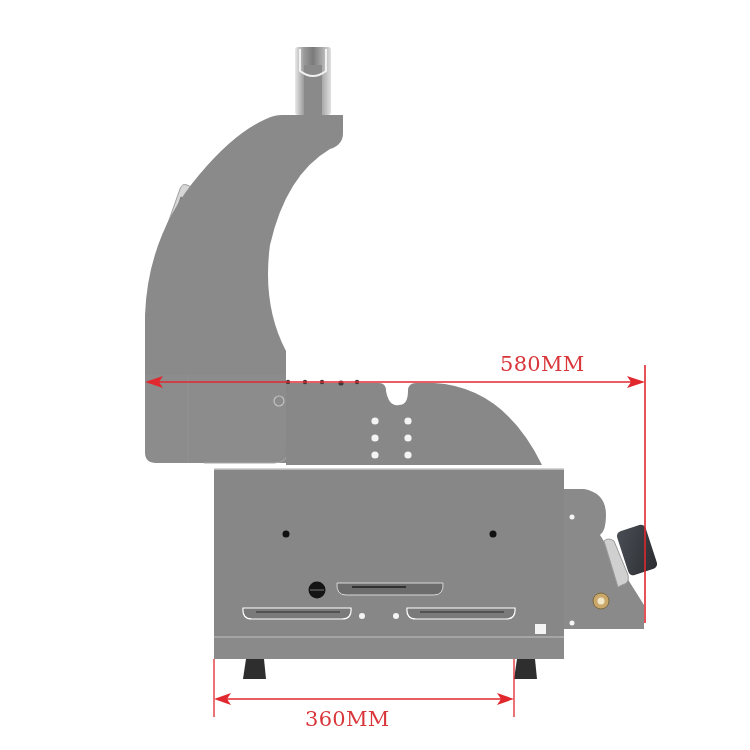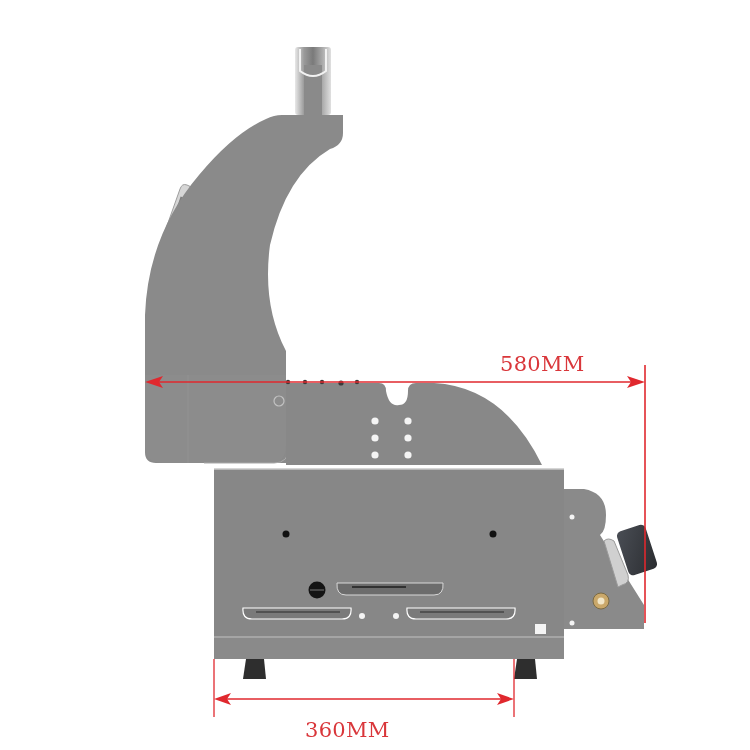--- a/index.html
+++ b/index.html
@@ -7,21 +7,21 @@
     .stage { position: absolute; left: 0; top: 15px; width: 750px; height: 750px; padding-left: 24px; }
     .dim-label {
       position: absolute;
       font-family: "DejaVu Serif", "Liberation Serif", serif;
       font-size: 21px;
       color: #d9363a;
       letter-spacing: 0.3px;
       white-space: nowrap;
     }
     #dim-width-label { left: 500px; top: 337px; }
-    #dim-base-label { left: 305px; top: 692px; margin-top: 11px; }
+    #dim-base-label { left: 305px; top: 692px; }
   </style>
 </head>
 <body>
 
 <div class="stage">
   <svg width="750" height="750" viewBox="0 0 750 750" xmlns="http://www.w3.org/2000/svg">
     <defs>
       <linearGradient id="handleGrad" x1="0" x2="1" y1="0" y2="0">
         <stop offset="0" stop-color="#e8e8e8"></stop>
         <stop offset="0.25" stop-color="#9a9a9a"></stop>

